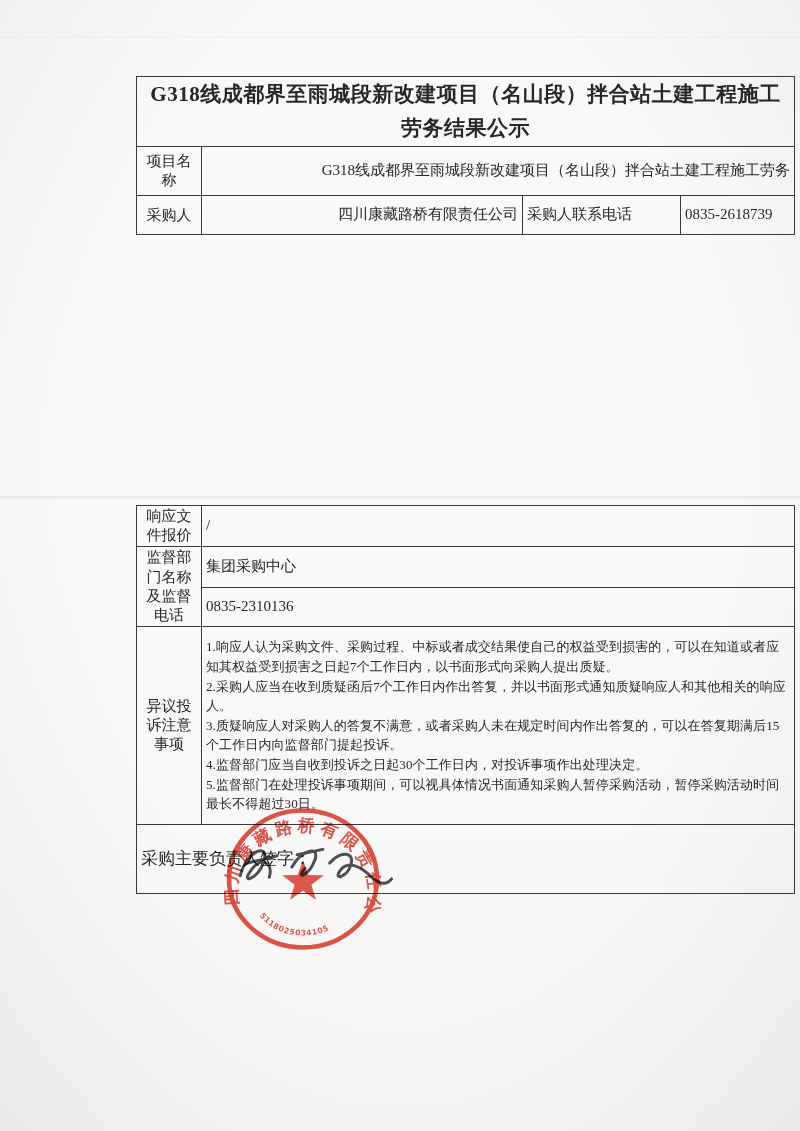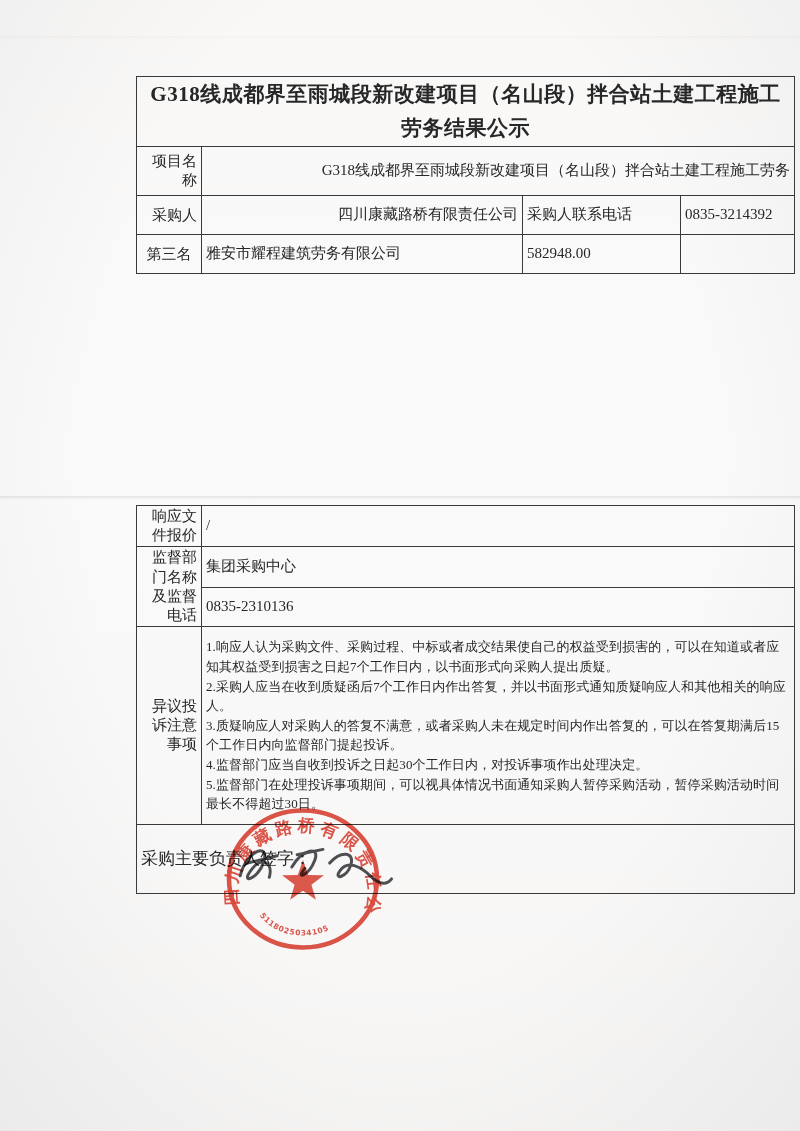--- a/index.html
+++ b/index.html
@@ -38,21 +38,21 @@
     border:1.6px solid #3a3a3a;
     padding:1px 4px;
     vertical-align:middle;
     overflow:hidden;
   }
   td.title-cell{
     text-align:center;font-weight:700;font-size:21px;line-height:1.6;
     letter-spacing:0.5px;padding:2px 10px;
   }
   td.lab{
-    text-align:right;padding:1px 2px 1px 3px;
+    text-align:center;padding:1px 2px 1px 3px;
     word-break:break-all;line-height:1.28;
   }
   td.lab-c{text-align:center;}
   td.val-l{text-align:right;padding-left:7px;}
   td.val-c{}
   td.clauses{
     text-align:left;vertical-align:middle;padding:4px 6px 4px 7px;
     font-size:13px;line-height:19.6px;letter-spacing:0.1px;
   }
   td.sig-cell{
@@ -91,27 +91,21 @@
       <td class="title-cell" colspan="4" style="height:67px">G318线成都界至雨城段新改建项目（名山段）拌合站土建工程施工劳务结果公示</td>
     </tr>
     <tr style="height:49px">
       <td class="lab">项目名称</td>
       <td class="val-l" colspan="3">G318线成都界至雨城段新改建项目（名山段）拌合站土建工程施工劳务</td>
     </tr>
     <tr style="height:39px">
       <td class="lab">采购人</td>
       <td class="val-l">四川康藏路桥有限责任公司</td>
       <td class="val-c">采购人联系电话</td>
-      <td class="val-c">0835-3214392</td>
-    </tr>
-    <tr style="height:39px">
-      <td class="lab lab-c">第三名</td>
-      <td class="val-c">雅安市耀程建筑劳务有限公司</td>
-      <td class="val-c">582948.00</td>
-      <td class="val-c"></td>
+      <td class="val-c">0835-2618739</td>
     </tr>
   </tbody>
     </table>
 
   <table class="doc t2">
     <colgroup>
         <col style="width:65px">
         <col style="width:593px">
       </colgroup>
     <tbody>

